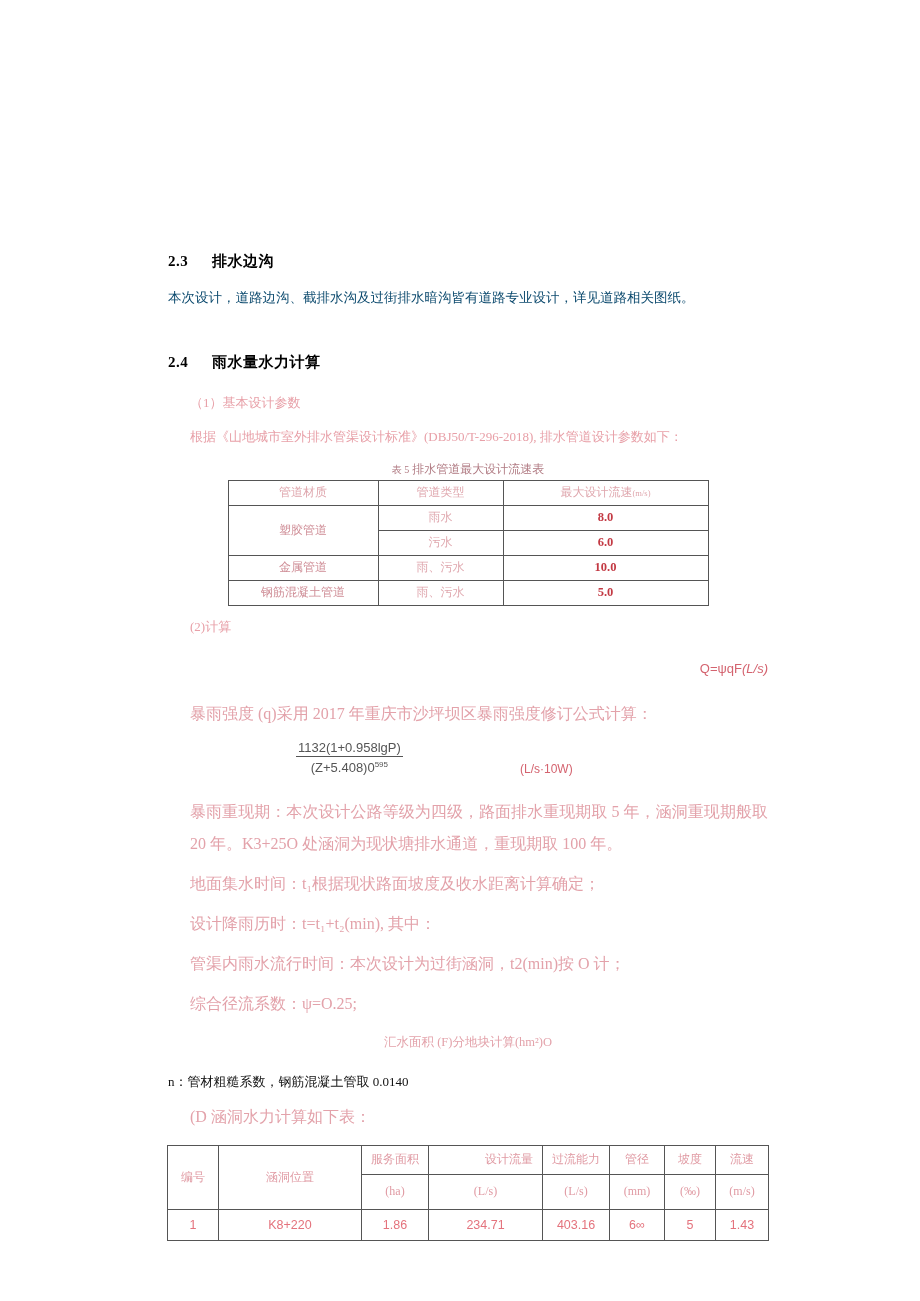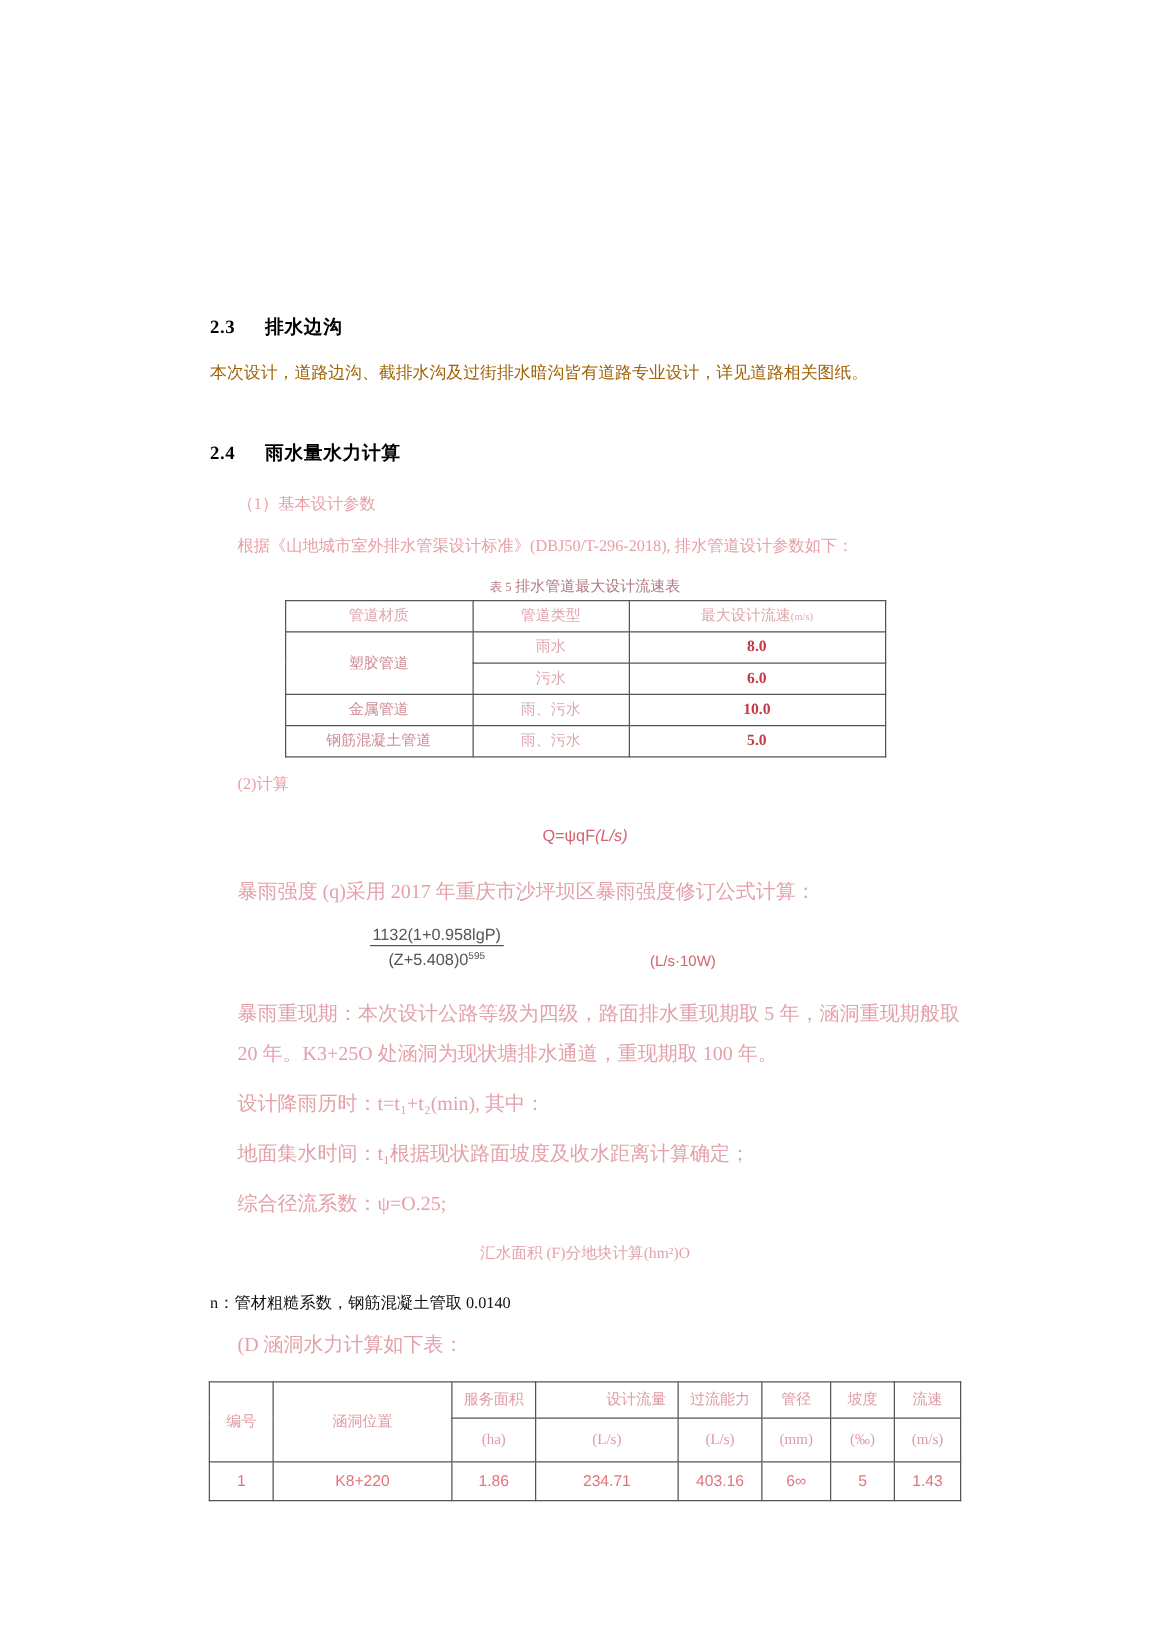--- a/index.html
+++ b/index.html
@@ -42,21 +42,21 @@
     min-width: 44px;
     font-family: "Liberation Serif", serif;
   }
   .h2.second {
     margin-top: 42px;
     margin-bottom: 18px;
   }
 
   .body-black {
     font-size: 13.5px;
-    color: #a16207;
+    color: #0c4a6e;
     line-height: 1.9;
     margin: 0 0 6px 0;
   }
 
   
   .pink {
     color: #e8a0a8;
     font-size: 13px;
     line-height: 2.05;
     margin: 0;
@@ -92,21 +92,21 @@
     color: #c33a44;
     font-weight: bold;
     font-size: 12.5px;
     font-family: "Liberation Serif", serif;
   }
   table.t1 .unitsm { font-size: 8.5px; }
   table.t1 .matcell { color: #cf8d96; }
 
   
   .formula-center {
-    text-align: center;
+    text-align: right;
     color: #d4636f;
     font-size: 13px;
     margin: 20px 0 22px 0;
     font-family: "Liberation Sans", sans-serif;
   }
   .formula-center i { font-style: italic; }
 
   .frac-wrap {
     position: relative;
     height: 52px;
@@ -253,22 +253,23 @@
     <div class="frac-wrap">
       <div class="frac">
         <span class="numer">1132(1+0.958lgP)</span>
         <span class="denom"><span>(Z+5.408)0</span><sup>595</sup></span>
       </div>
       <div class="frac-unit">(L/s·10W)</div>
     </div>
 
     <p class="para-pink indent1" style="margin-top:4px;">暴雨重现期：本次设计公路等级为四级，路面排水重现期取 5 年，涵洞重现期般取 20 年。K3+25O 处涵洞为现状塘排水通道，重现期取 100 年。</p>
 
+    <p class="para-pink indent1">地面集水时间：t₁根据现状路面坡度及收水距离计算确定；</p>
     <p class="para-pink indent1">设计降雨历时：t=t₁+t₂(min), 其中：</p>
-    <p class="para-pink indent1">地面集水时间：t₁根据现状路面坡度及收水距离计算确定；</p>
+    <p class="para-pink indent1">管渠内雨水流行时间：本次设计为过街涵洞，t2(min)按 O 计；</p>
     <p class="para-pink indent1">综合径流系数：ψ=O.25;</p>
 
     <p class="center-pink">汇水面积 (F)分地块计算(hm²)O</p>
 
     <p class="n-line">n：管材粗糙系数，钢筋混凝土管取 0.0140</p>
 
     <p class="para-pink indent1" style="margin-top:10px;">(D 涵洞水力计算如下表：</p>
 
     <div class="t2-wrap">
       <table class="t2">

